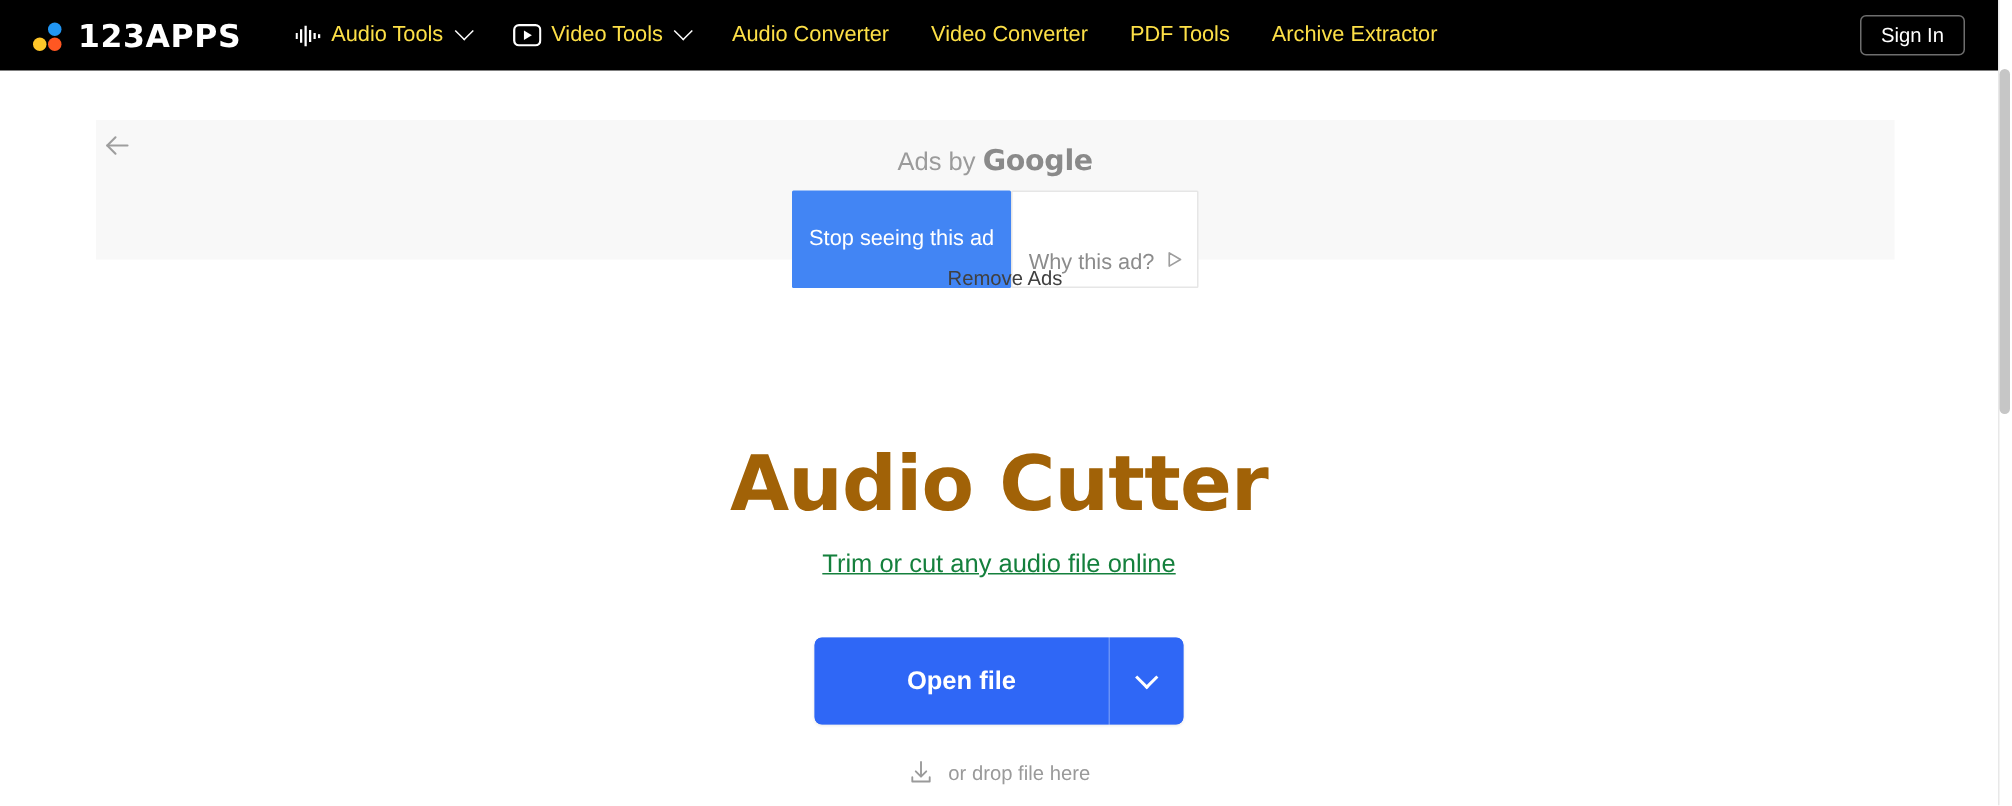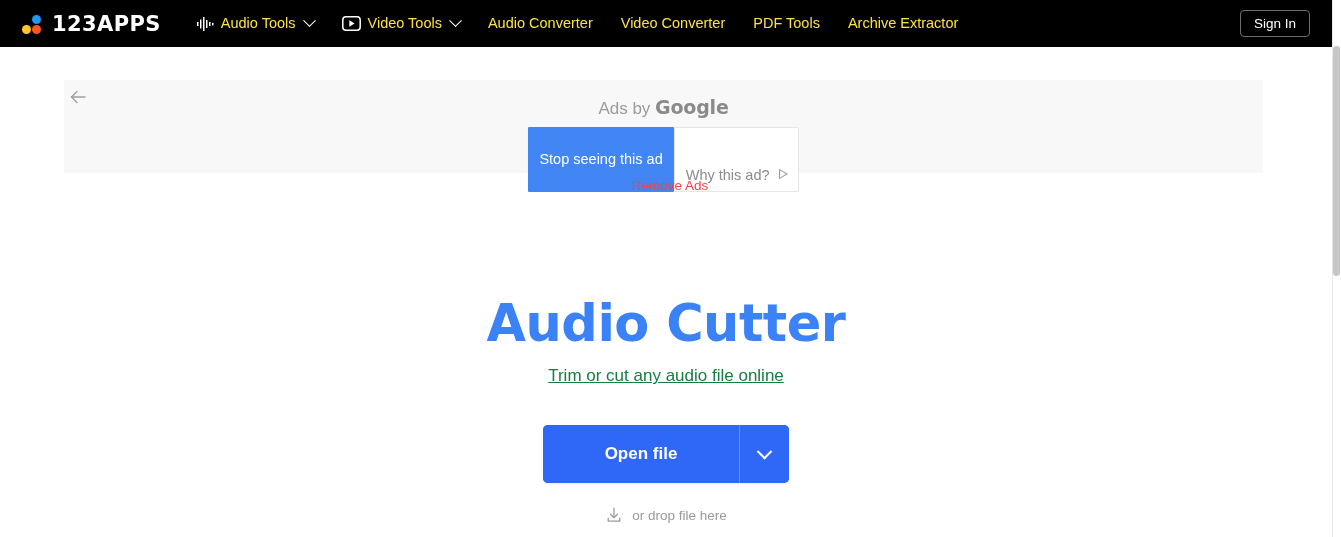--- a/index.html
+++ b/index.html
@@ -208,39 +208,39 @@
     font-family: "Liberation Sans", sans-serif;
     border-radius: 1px;
   }
 
   .remove-ads {
     position: absolute;
     top: 178px;
     left: 0;
     width: 1340px;
     text-align: center;
-    color: #ef4444;
+    color: #404040;
     font-size: 13.5px;
     cursor: pointer;
     font-family: "Liberation Sans", sans-serif;
   }
 
   
   .hero {
     position: absolute;
     top: 296px;
     left: 0;
     width: 1332px;
     text-align: center;
   }
   .hero-title {
     margin: 0;
     font-size: 51px;
     font-weight: 700;
-    color: #3b82f6;
+    color: #a16207;
     letter-spacing: -0.5px;
     line-height: 1.1;
     font-family: "DejaVu Sans", sans-serif;
   }
   .hero-sub {
     margin: 14px 0 0 0;
     font-size: 17px;
     color: #15803d;
     font-family: "Liberation Sans", sans-serif;
     text-decoration: underline;

